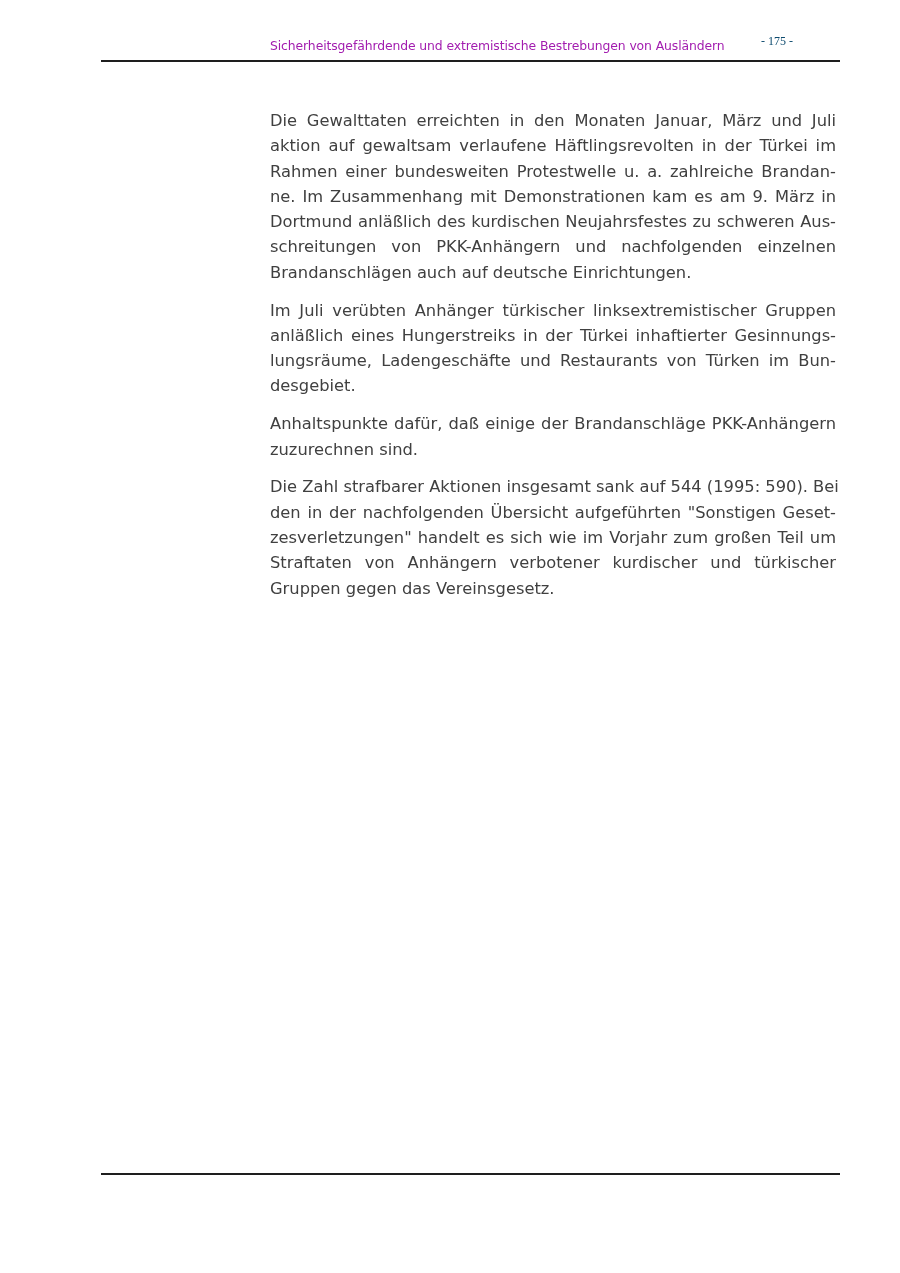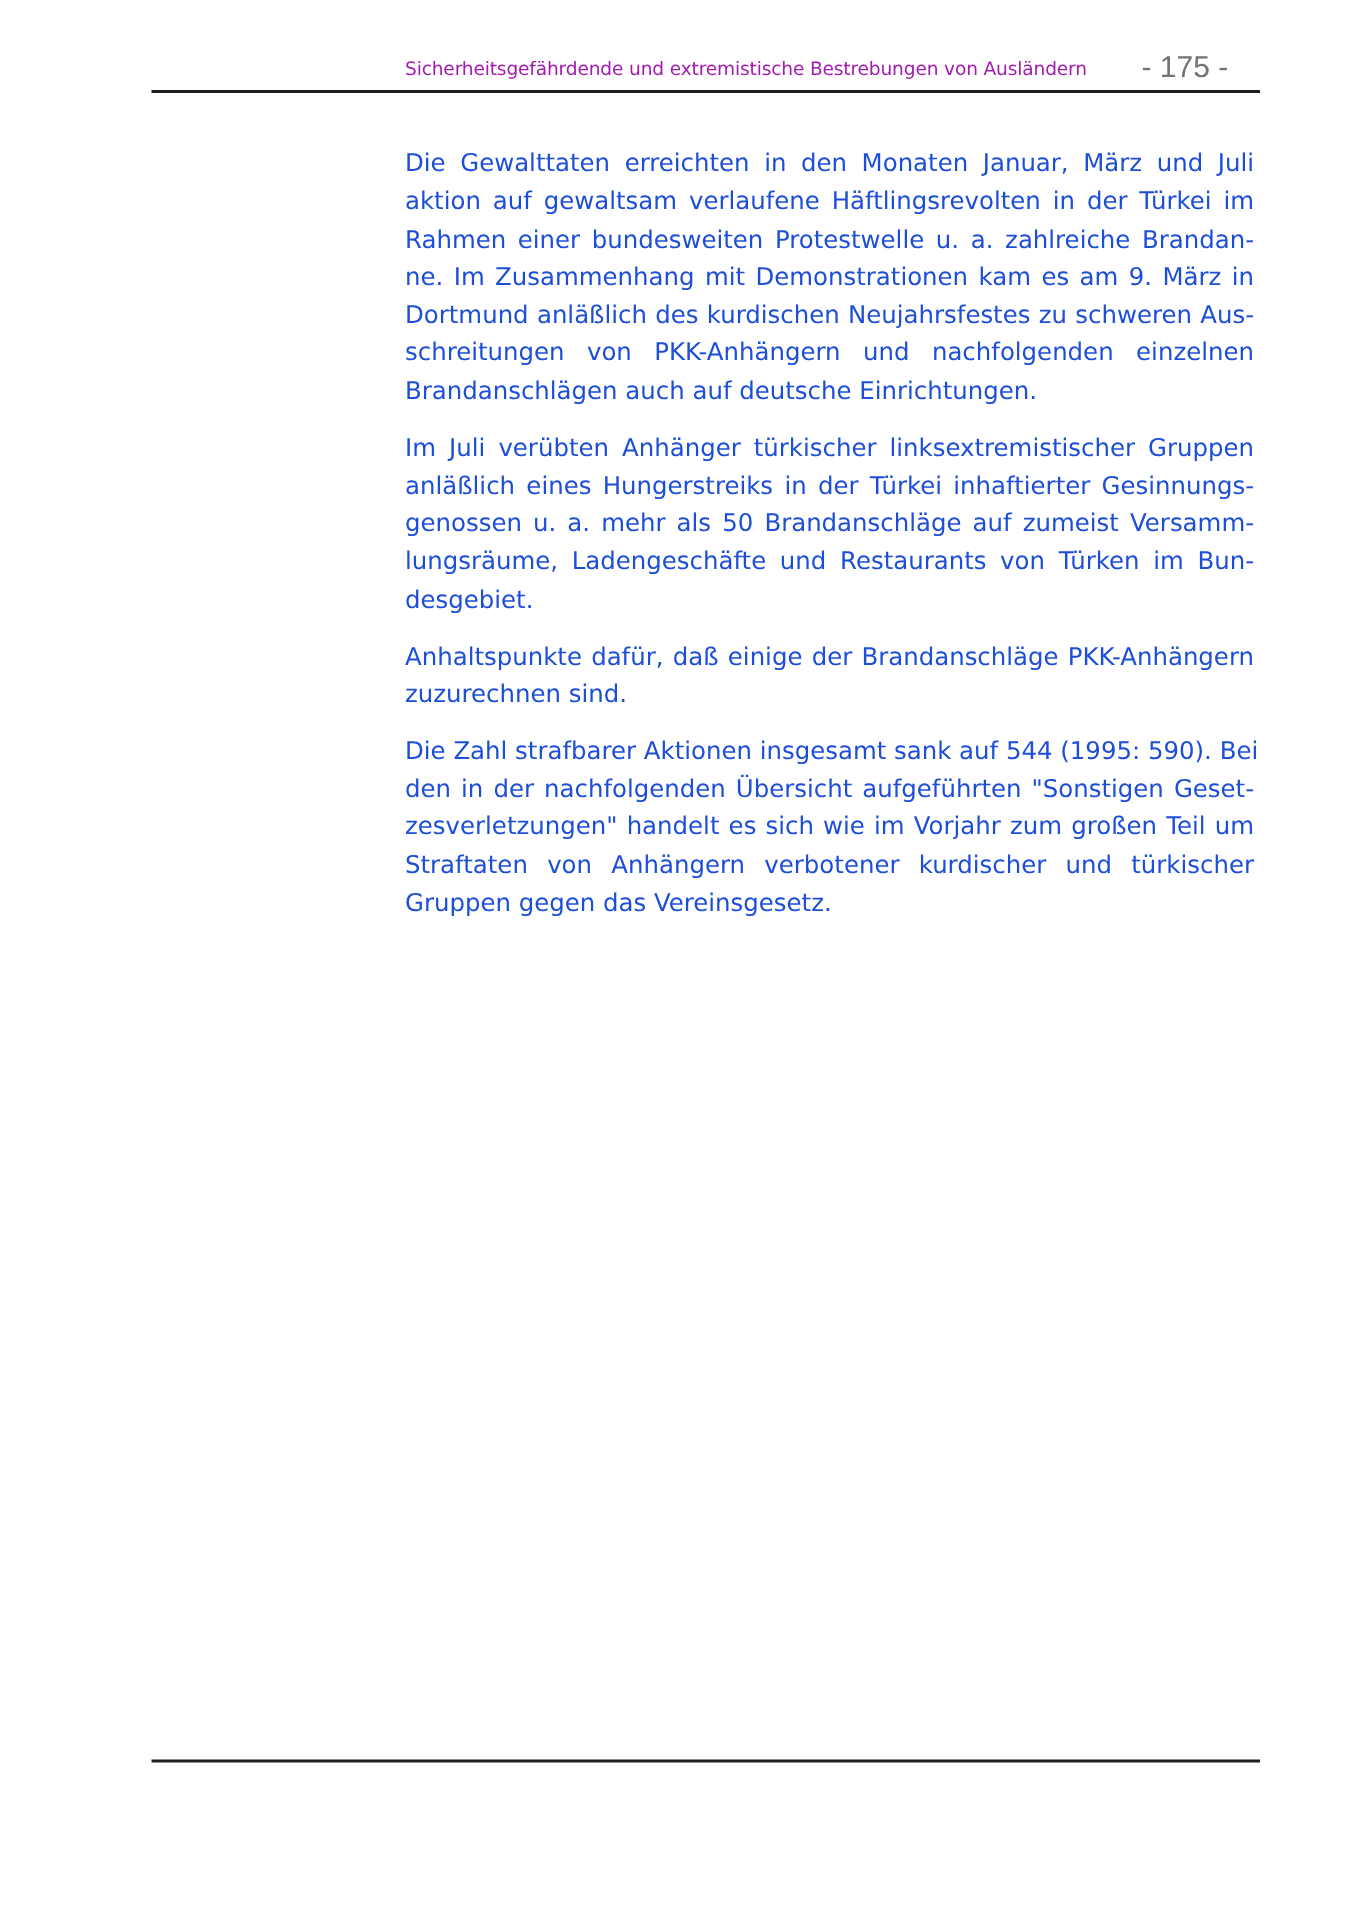--- a/index.html
+++ b/index.html
@@ -4,29 +4,29 @@
 <style>
   html, body { margin:0; padding:0; background:#ffffff; }
   body { width:900px; height:1273px; position:relative; overflow:hidden; color:#1a1a1a; }
   .header-title {
     position:absolute; left:270px; top:38px;
     font-family:"DejaVu Sans", sans-serif; font-size:12.4px; color:#a21caf;
     white-space:nowrap; letter-spacing:-0.1px;
   }
   .page-number {
     position:absolute; left:761px; top:34px;
-    font-family:Liberation Sans, sans-serif; font-size:20px; color:#737373; white-space:nowrap;
+    font-family:Liberation Serif, serif; font-size:12px; color:#0c4a6e; white-space:nowrap;
   }
   .rule { position:absolute; left:101px; width:739px; height:2px; background:#1e1e1e; }
   .rule.top { top:60px; }
   .rule.bottom { top:1173px; }
   .body-text {
-    position:absolute; left:270px; top:96px; width:566px;
+    position:absolute; left:270px; top:108px; width:566px;
     font-family:"DejaVu Sans", sans-serif; font-size:16.3px; line-height:25.3px;
-    color:#1d4ed8;
+    color:#404040;
   }
   .para { margin:0 0 12.5px 0; text-align:justify; hyphens:manual; }
   .line { display:block; text-align:justify; text-align-last:justify; white-space:nowrap; height:25.3px; overflow:visible; }
   .line.last { text-align-last:left; }
 </style>
 </head>
 <body>
 
 <div>
   <div class="header-title">Sicherheitsgefährdende und extremistische Bestrebungen von Ausländern</div>
@@ -40,21 +40,20 @@
     <span class="line">aktion auf gewaltsam verlaufene Häftlingsrevolten in der Türkei im</span>
     <span class="line">Rahmen einer bundesweiten Protestwelle u. a. zahlreiche Brandan-</span>
     <span class="line">ne. Im Zusammenhang mit Demonstrationen kam es am 9. März in</span>
     <span class="line">Dortmund anläßlich des kurdischen Neujahrsfestes zu schweren Aus-</span>
     <span class="line">schreitungen von PKK-Anhängern und nachfolgenden einzelnen</span>
     <span class="line last">Brandanschlägen auch auf deutsche Einrichtungen.</span>
   </div>
   <div class="para">
     <span class="line">Im Juli verübten Anhänger türkischer linksextremistischer Gruppen</span>
     <span class="line">anläßlich eines Hungerstreiks in der Türkei inhaftierter Gesinnungs-</span>
-    <span class="line">genossen u. a. mehr als 50 Brandanschläge auf zumeist Versamm-</span>
     <span class="line">lungsräume, Ladengeschäfte und Restaurants von Türken im Bun-</span>
     <span class="line last">desgebiet.</span>
   </div>
   <div class="para">
     <span class="line">Anhaltspunkte dafür, daß einige der Brandanschläge PKK-Anhängern</span>
     <span class="line last">zuzurechnen sind.</span>
   </div>
   <div class="para">
     <span class="line">Die Zahl strafbarer Aktionen insgesamt sank auf 544 (1995: 590). Bei</span>
     <span class="line">den in der nachfolgenden Übersicht aufgeführten "Sonstigen Geset-</span>

